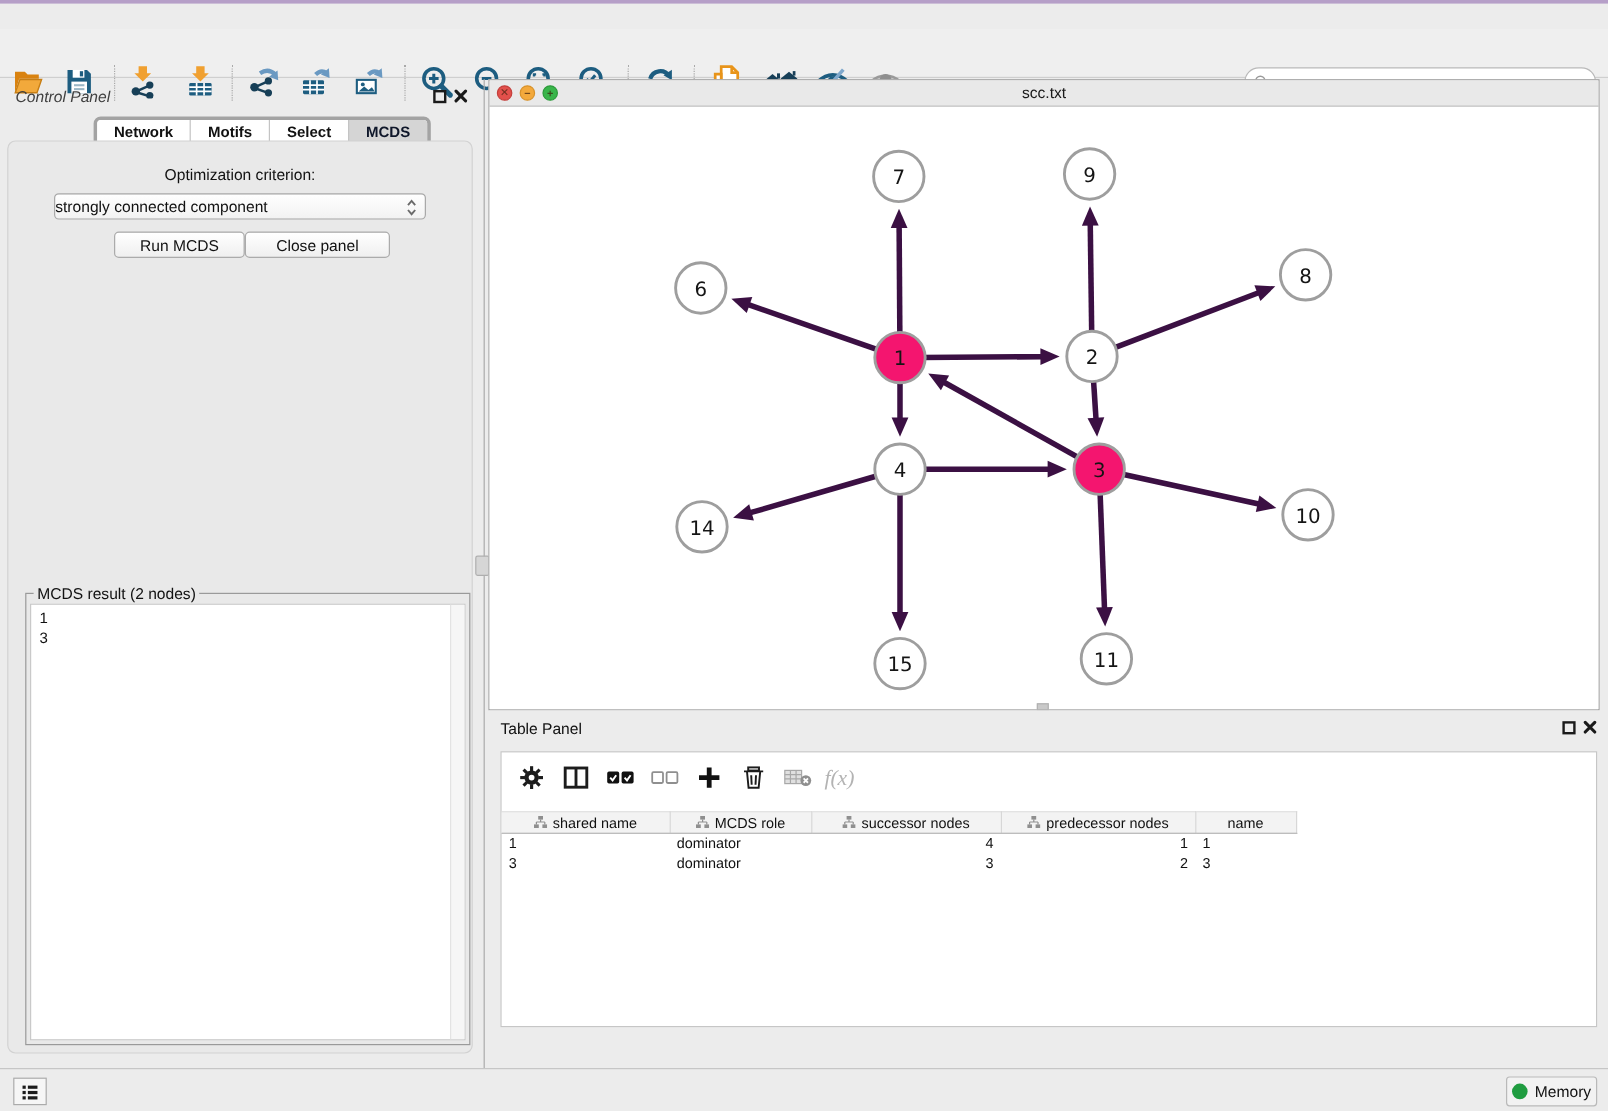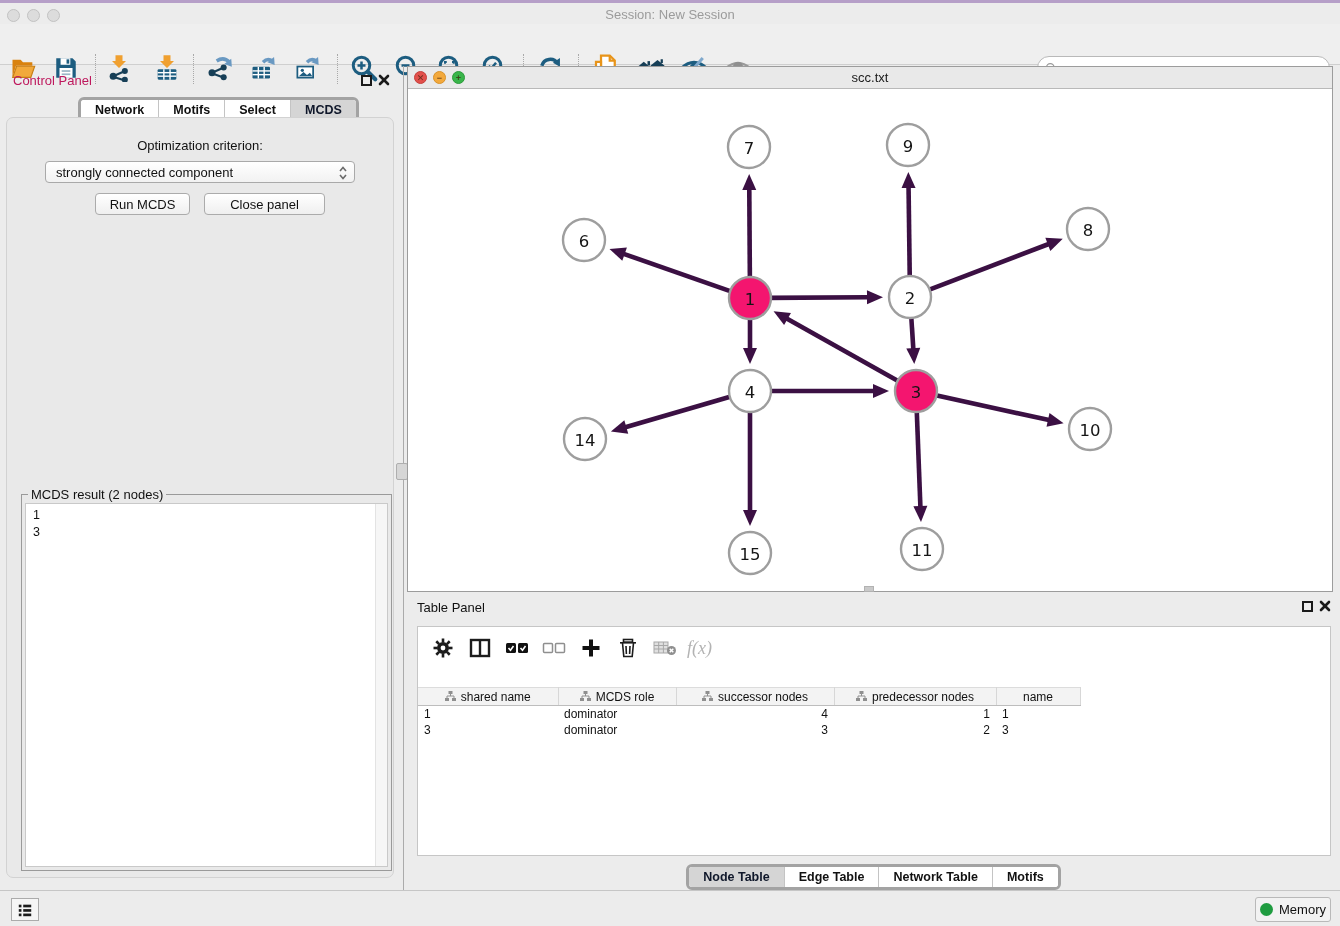--- a/index.html
+++ b/index.html
@@ -15,33 +15,33 @@
   .win-title { position:absolute; left:0; right:0; top:4px; text-align:center; font-size:13px; color:#9b9b9b; }
 
   .toolbar { position:absolute; left:0; top:24px; width:1340px; height:41px; background:#efefef; border-bottom:1px solid #cfcfcf; }
   .ico { position:absolute; top:26px; width:36px; height:36px; display:flex; align-items:center; justify-content:center; cursor:default; }
   .tsep { position:absolute; top:30px; height:30px; border-left:1px dotted #a9a9a9; }
   .searchbox { position:absolute; left:1037px; top:32px; width:293px; height:24px; background:#fff; border:1px solid #b9b9b9; border-radius:12px; display:flex; align-items:center; padding-left:7px; }
   .searchbox input { border:none; outline:none; flex:1; font-size:12px; background:transparent; margin-left:4px; }
 
   
   .cp-header { position:absolute; left:0; top:66px; width:400px; height:28px; }
-  .cp-title { position:absolute; left:13px; top:7px; font-size:13px; color:#be185d; }
+  .cp-title { position:absolute; left:13px; top:7px; font-size:13px; color:#404040;font-style:italic; }
   .float-btn { position:absolute; top:9px; width:11px; height:11px; border:2px solid #1a1a1a; background:transparent; }
   .close-btn { position:absolute; top:7px; width:14px; height:14px; }
   .close-btn svg { display:block; }
 
   .seg-group { position:absolute; display:flex; border:3px solid #a3a3a3; border-radius:6px; overflow:hidden; background:#fff; }
   .seg { height:20px; display:flex; align-items:center; justify-content:center; font-size:12.5px; font-weight:bold; color:#111; background:#fff; border-left:1px solid #c4c4c4; padding:0 14px; }
   .seg:first-child { border-left:none; }
   .seg.selected { background:#d5d5d5; color:#0f172a; }
 
   .cp-body { position:absolute; left:6px; top:117px; width:388px; height:761px; background:#e9e9e9; border:1px solid #d2d2d2; border-radius:7px; }
   .opt-label { position:absolute; left:0; width:100%; top:20px; text-align:center; font-size:13px; color:#111; }
-  .dropdown { position:absolute; left:38px; top:43px; width:310px; height:22px; background:linear-gradient(#ffffff,#f2f2f2); border:1px solid #a9a9a9; border-radius:4px; display:flex; align-items:center; font-size:13px; color:#111; padding-left:10px; }
+  .dropdown { position:absolute; left:38px; top:43px; width:310px; height:22px; background:linear-gradient(#ffffff,#f2f2f2); border:1px solid #a9a9a9; border-radius:4px; display:flex; align-items:center; font-size:13px; color:#111; padding-left:0; }
   .dd-arrows { position:absolute; right:6px; top:2px; }
   .btn { position:absolute; height:22px; background:linear-gradient(#ffffff,#efefef); border:1px solid #ababab; border-radius:4px; font-size:13px; color:#111; display:flex; align-items:center; justify-content:center; }
   .groupbox { position:absolute; left:14px; top:376px; width:371px; height:377px; border:1px solid #9a9a9a; }
   .groupbox-label { position:absolute; left:6px; top:-8px; background:#e9e9e9; padding:0 3px; font-size:13px; color:#111; }
   .result-area { position:absolute; left:3px; top:8px; right:3px; bottom:3px; background:#fff; border:1px solid #c9c9c9; font-size:12.5px; color:#111; padding:3px 0 0 7px; line-height:17px; white-space:pre-line; }
   .result-scroll { position:absolute; right:0; top:0; bottom:0; width:12px; background:#f6f6f6; border-left:1px solid #e3e3e3; }
 
   
   .v-split { position:absolute; left:403px; top:66px; width:1px; height:824px; background:#ababab; }
   .v-handle { position:absolute; left:396px; top:463px; width:12px; height:17px; background:#d6d6d6; border:1px solid #aeaeae; border-radius:2px; }
@@ -57,47 +57,41 @@
   .net-canvas { position:absolute; left:0; top:22px; right:0; bottom:0; background:#fff; }
   .canvas-grip { position:absolute; left:456px; top:497px; width:10px; height:6px; background:#c9c9c9; border:1px solid #b2b2b2; }
 
   
   .tp { position:absolute; left:407px; top:592px; width:933px; height:298px; background:#ececec; }
   .tp-title { position:absolute; left:10px; top:8px; font-size:13px; color:#111; }
   .tp-box { position:absolute; left:10px; top:34px; width:914px; height:230px; background:#fff; border:1px solid #c6c6c6; }
   .tp-toolbar { position:relative; height:42px; display:flex; align-items:center; padding-left:10px; }
   .tico { width:30px; height:26px; display:flex; align-items:center; justify-content:center; margin-right:7px; }
   .fx-label { font-family:Liberation Serif, serif; font-style:italic; font-size:18px; color:#b3b3b3; }
-  table.datatable { border-collapse:collapse; table-layout:fixed; font-size:12px; color:#111; margin-top:18px; }
+  table.datatable { border-collapse:collapse; table-layout:fixed; font-size:12px; color:#111; margin-top:7px; }
   table.datatable th { background:#f3f3f3; border-top:1px solid #dcdcdc; border-bottom:1px solid #bdbdbd; border-right:1px solid #d7d7d7; height:18px; font-weight:normal; font-size:12px; }
   table.datatable th .hcell { display:flex; align-items:center; justify-content:center; gap:5px; }
   table.datatable td { height:16px; padding:0 6px; }
   td.num-r { text-align:right; padding-right:16px; }
   td.num-r2 { text-align:right; padding-right:24px; }
 
   .tp-tabs { position:absolute; left:0; right:0; top:272px; display:flex; justify-content:center; }
 
   
   .statusbar { position:absolute; left:0; top:890px; width:1340px; height:36px; background:#ececec; border-top:1px solid #c6c6c6; }
   .list-btn { position:absolute; left:11px; top:7px; width:28px; height:23px; background:#f6f6f6; border:1px solid #ababab; display:flex; align-items:center; justify-content:center; }
   .memory-btn { position:absolute; right:9px; top:6px; width:76px; height:25px; background:#f2f2f2; border:1px solid #b9b9b9; border-radius:3px; display:flex; align-items:center; justify-content:center; gap:6px; font-size:13px; color:#111; }
   .memory-dot { width:13px; height:13px; border-radius:50%; background:#1f9c40; }
 </style>
 </head>
 <body>
 <div id="app">
 
   <div class="purple-strip"></div>
 
-  <div class="titlebar">
-    <div class="traffic inactive" style="left:7px"></div>
-    <div class="traffic inactive" style="left:27px"></div>
-    <div class="traffic inactive" style="left:47px"></div>
-    <div class="win-title">Session: New Session</div>
-  </div>
 
   <div class="toolbar">
     <div class="ico" style="left:5px">
       <svg width="28" height="28" viewBox="0 0 24 24">
           <path d="M3 20V5h7l2 2h8v3H6z" fill="#d9820f"></path>
           <path d="M6.5 10.5h15.5l-3.3 9.5H3.2z" fill="#f2a93b" stroke="#c77e14" stroke-width="1"></path>
         </svg>
     </div>
     <div class="ico" style="left:48px">
       <svg width="26" height="26" viewBox="0 0 24 24">
@@ -286,21 +280,21 @@
     <div class="opt-label">Optimization criterion:</div>
     <div class="dropdown">
       <span>strongly connected component</span>
       <span class="dd-arrows">
         <svg width="10" height="18" viewBox="0 0 10 18">
             <path d="M2 7 L5 3.5 L8 7" fill="none" stroke="#6b6b6b" stroke-width="1.6"></path>
             <path d="M2 11 L5 14.5 L8 11" fill="none" stroke="#6b6b6b" stroke-width="1.6"></path>
           </svg>
       </span>
     </div>
-    <div class="btn" style="left:88px; top:75px; width:95px">Run MCDS</div>
+    <div class="btn" style="left:88px; top:75px; width:109px">Run MCDS</div>
     <div class="btn" style="left:197px; top:75px; width:121px">Close panel</div>
     <div class="groupbox">
       <div class="groupbox-label">MCDS result (2 nodes)</div>
       <div class="result-area">1
 3</div>
       <div class="result-scroll" style="top:9px; bottom:4px; right:4px;"></div>
     </div>
   </div>
 
   <div class="v-split"></div>
@@ -587,28 +581,20 @@
             <td>3</td>
             <td>dominator</td>
             <td class="num-r">3</td>
             <td class="num-r2">2</td>
             <td>3</td>
           </tr>
         </tbody>
       </table>
     </div>
 
-    <div class="tp-tabs">
-      <div class="seg-group" style="position:static">
-        <div class="seg selected">Node Table</div>
-        <div class="seg">Edge Table</div>
-        <div class="seg">Network Table</div>
-        <div class="seg">Motifs</div>
-      </div>
-    </div>
   </div>
 
   <div class="statusbar">
     <div class="list-btn">
       <svg width="16" height="16" viewBox="0 0 18 18">
           <g fill="#1c1c1c">
             <rect x="2" y="3" width="3" height="3"></rect>
             <rect x="7" y="3" width="9" height="3"></rect>
             <rect x="2" y="8" width="3" height="3"></rect>
             <rect x="7" y="8" width="9" height="3"></rect>

